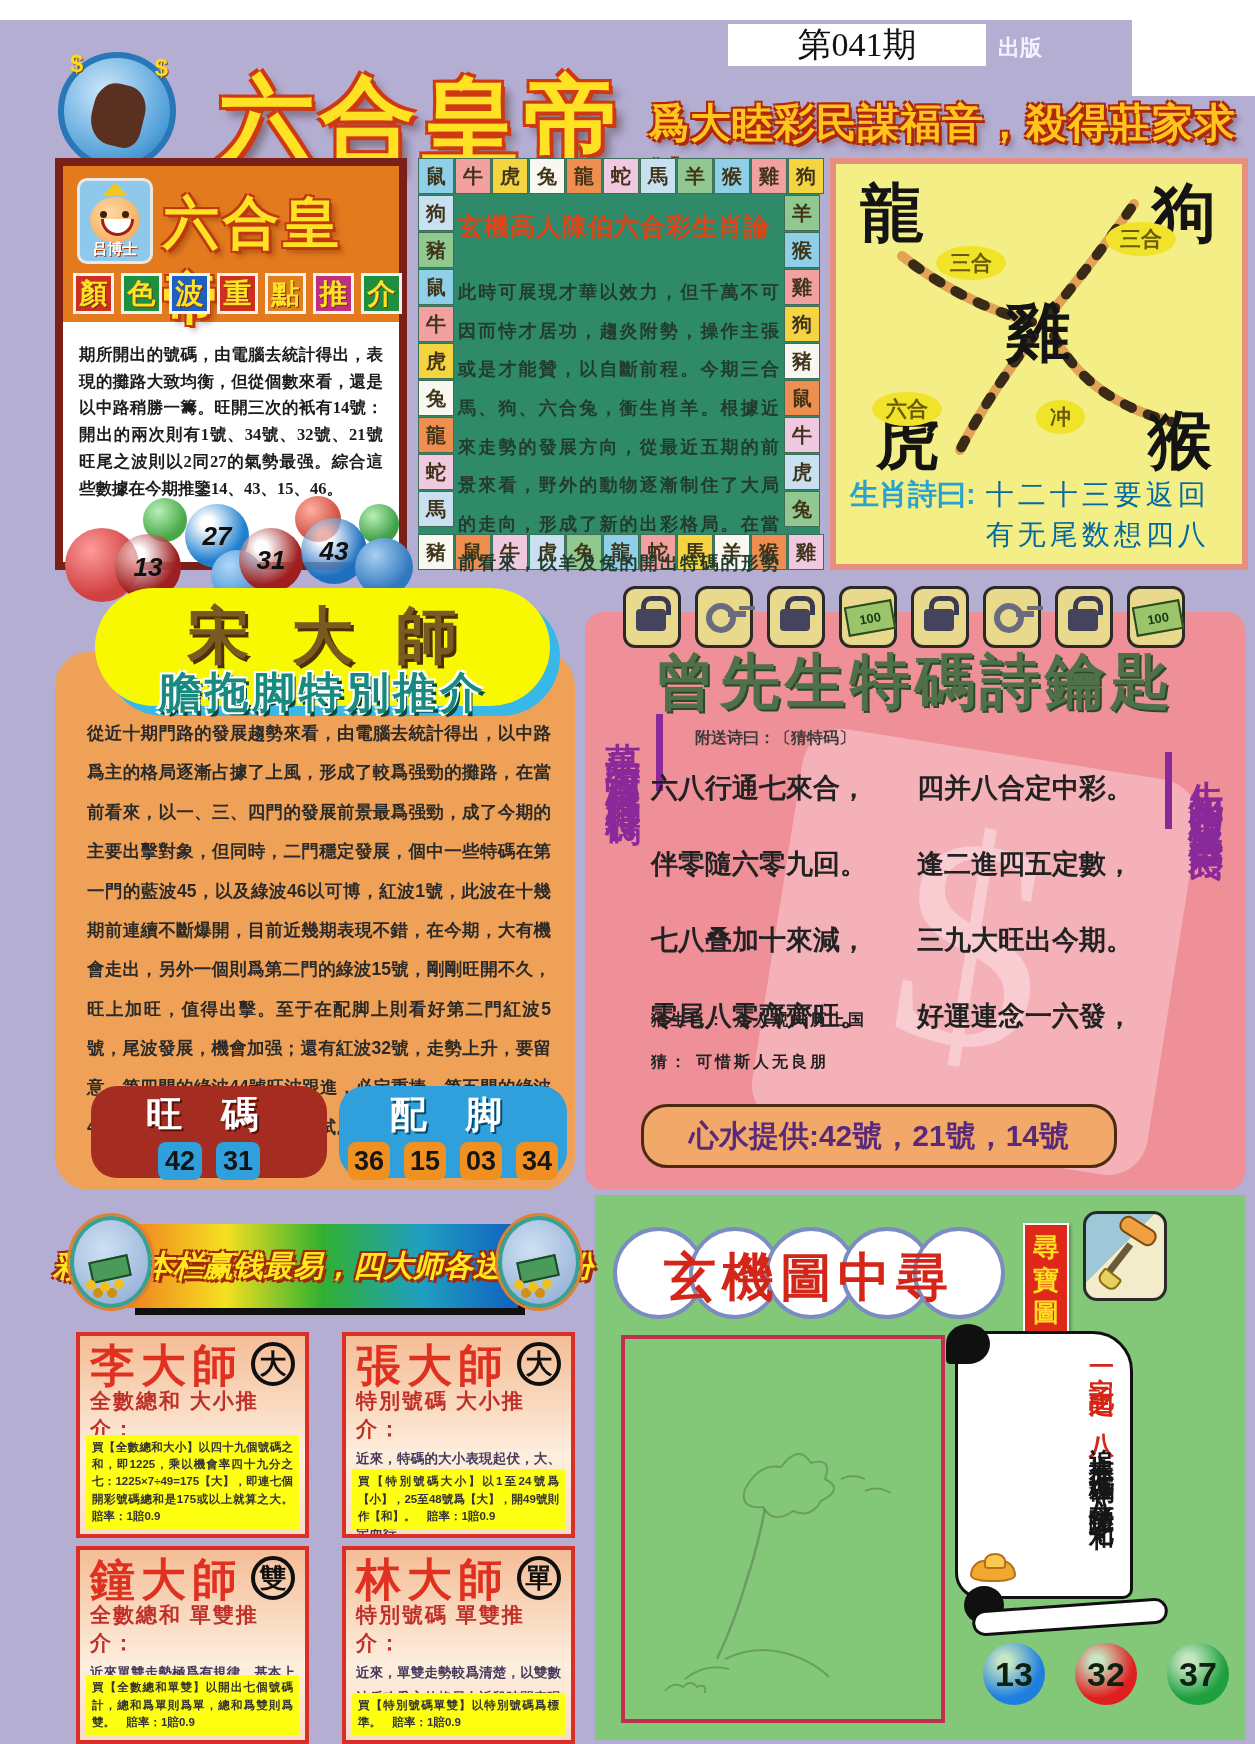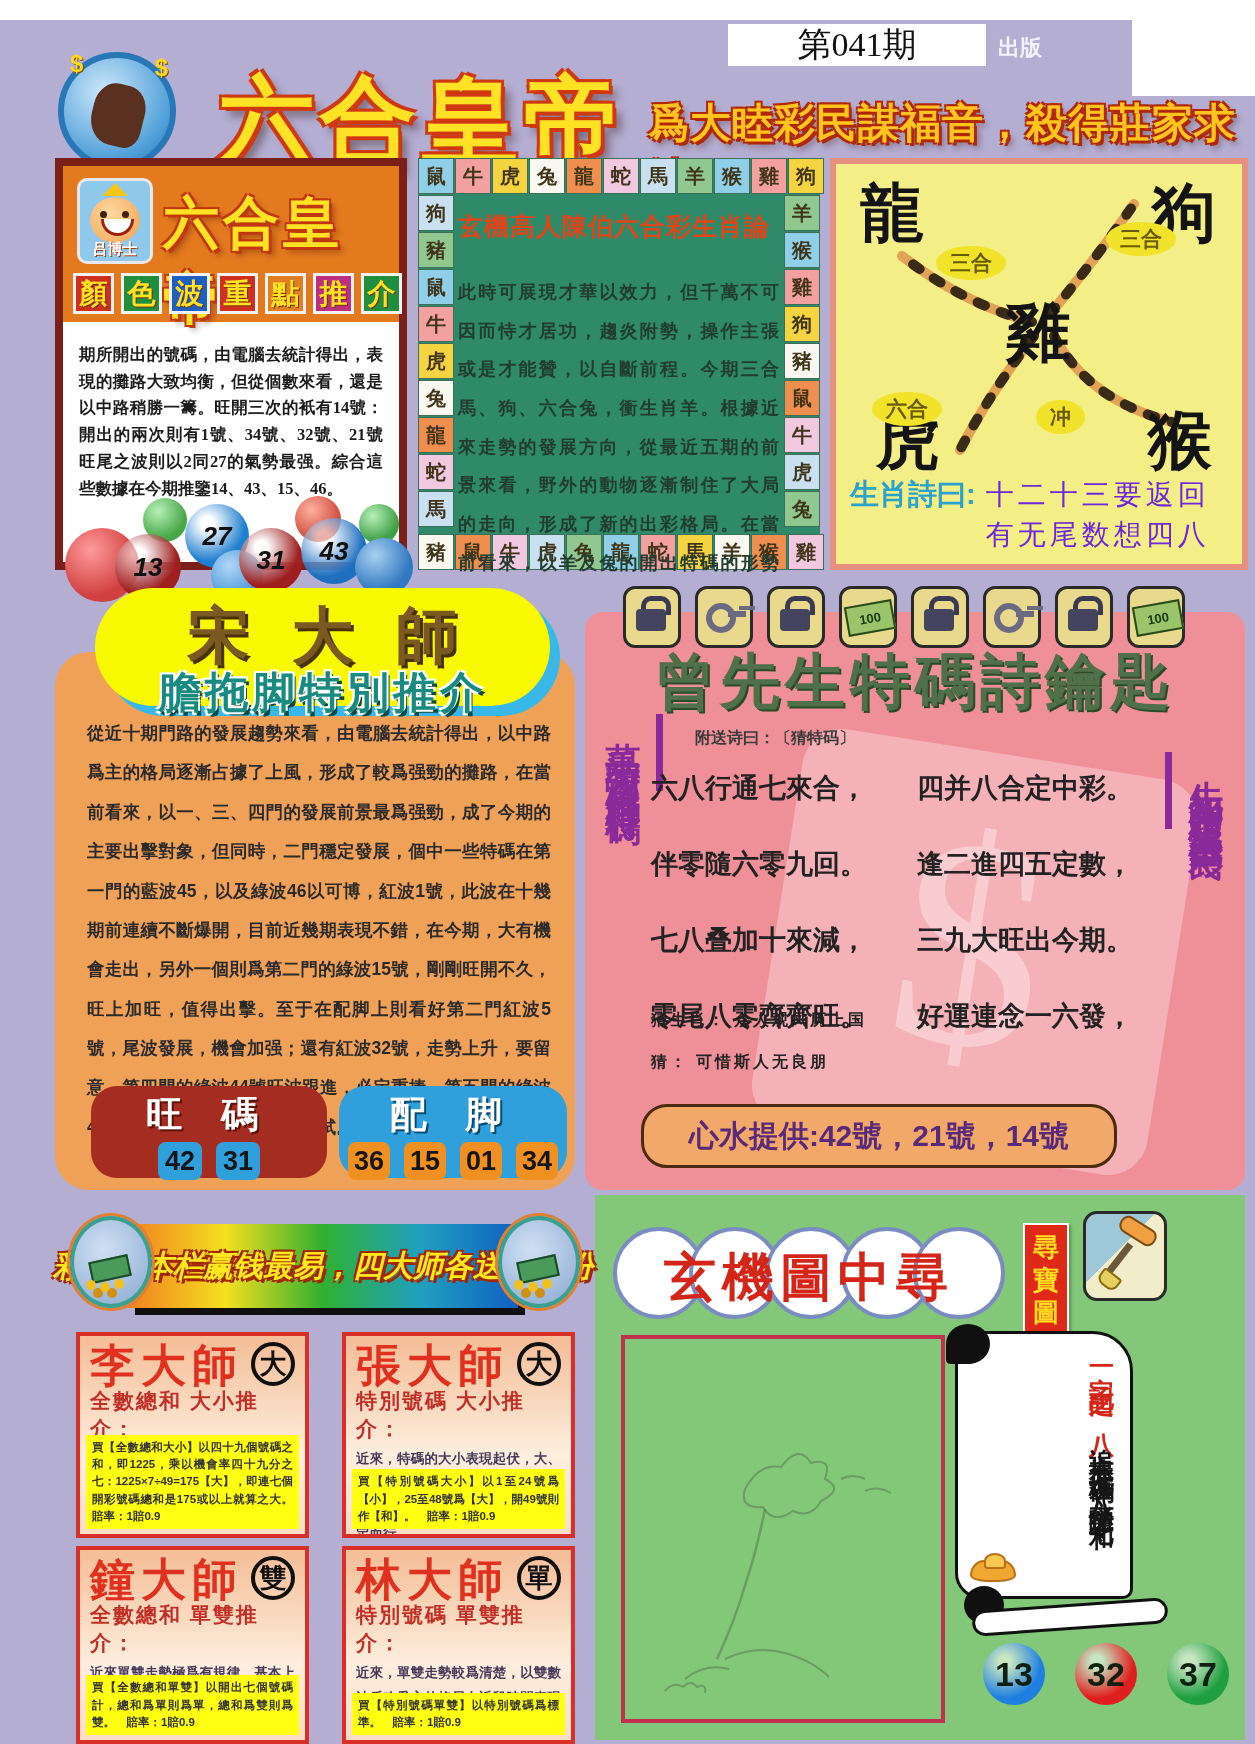--- a/index.html
+++ b/index.html
@@ -86,21 +86,21 @@
   .zc.c-tl { left:24px; top:6px; } .zc.c-tr { right:26px; top:6px; }
   .zc.c-ct { left:170px; top:125px; }
   .zc.c-bl { left:40px; bottom:80px; } .zc.c-br { right:30px; bottom:80px; }
   .rel { position:absolute; background:#f0e32a; border-radius:50%; padding:3px 14px;
     font-size:21px; font-weight:bold; color:#6a5a08; font-family:"Liberation Serif", serif; }
   .rel.tl { left:100px; top:82px; } .rel.tr { right:66px; top:58px; }
   .rel.bl { left:36px; bottom:138px; } .rel.br { left:200px; bottom:130px; }
   .tails { position:absolute; left:0; top:0; }
   .p3-poem { position:absolute; left:14px; bottom:8px; display:flex; gap:10px; align-items:flex-start; }
   .p3-poem .lbl { font-size:29px; font-weight:bold; color:#2aa2cc; white-space:nowrap; }
-  .p3-poem .txt { font-size:28px; color:#6d28d9; font-family:"Liberation Serif", serif;
+  .p3-poem .txt { font-size:28px; color:#0369a1; font-family:"Liberation Serif", serif;
     white-space:pre-line; line-height:1.45; letter-spacing:4px; }
 
   
   .pill { left:95px; top:588px; width:455px; height:118px; background:#f8f800; border-radius:60px;
     box-shadow:10px 10px 0 #38b8e8; z-index:3; text-align:center; }
   .pill .t1 { margin-top:6px; font-size:62px; font-weight:bold; color:#7a5a20; letter-spacing:42px;
     text-indent:42px; text-shadow:3px 3px 0 #4a3208; }
   .pill .t2 { margin-top:-14px; font-size:43px; font-weight:bold; color:#188a80; letter-spacing:4px;
     text-shadow:-2px -2px 0 #fff, 2px -2px 0 #fff, -2px 2px 0 #fff, 3px 3px 0 #0a4a44; }
   .orange-panel { left:55px; top:652px; width:520px; height:538px; background:#efa257;
@@ -373,21 +373,21 @@
     <div class="chiprow">
       <span class="chip">42</span>
       <span class="chip">31</span>
     </div>
   </div>
   <div class="legbox">
     <div class="lab">配 脚</div>
     <div class="chiprow">
       <span class="chip">36</span>
       <span class="chip">15</span>
-      <span class="chip">01</span>
+      <span class="chip">03</span>
       <span class="chip">34</span>
     </div>
   </div>
 </div>
 
 <div class="abs pink-panel">
   <div class="wm"></div>
   <div class="icon-border">
       <span class="itile lock"></span>
       <span class="itile key"></span>

